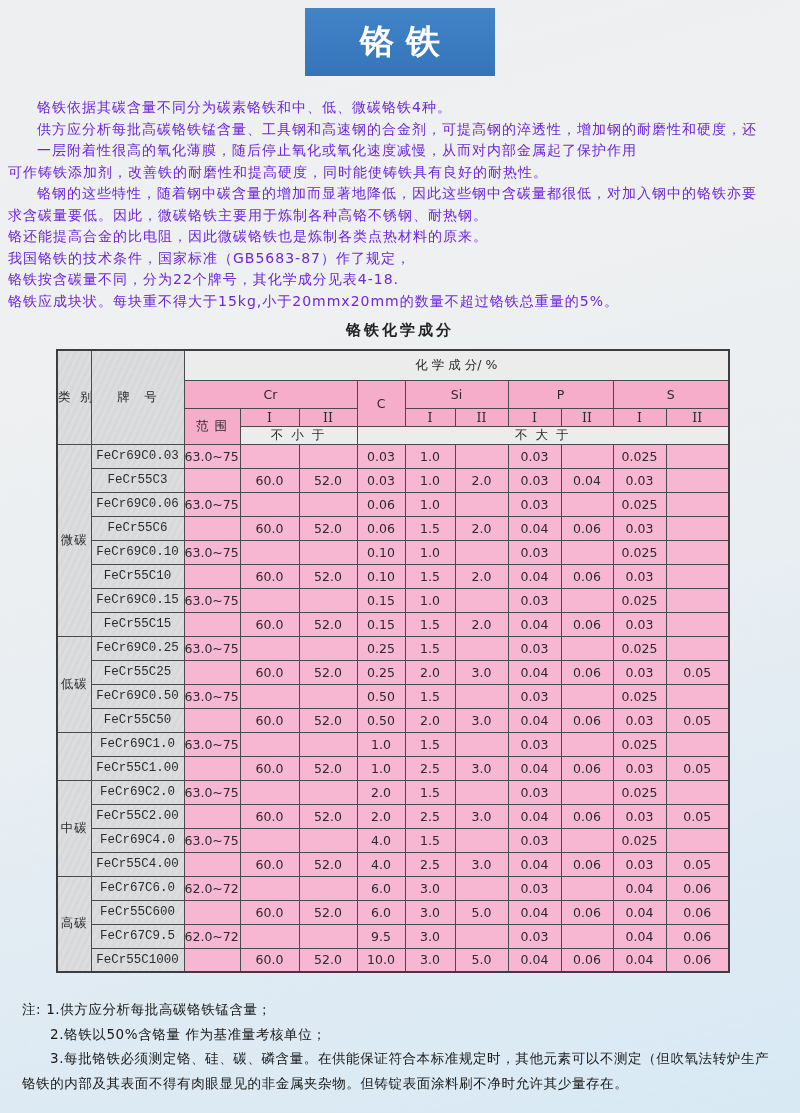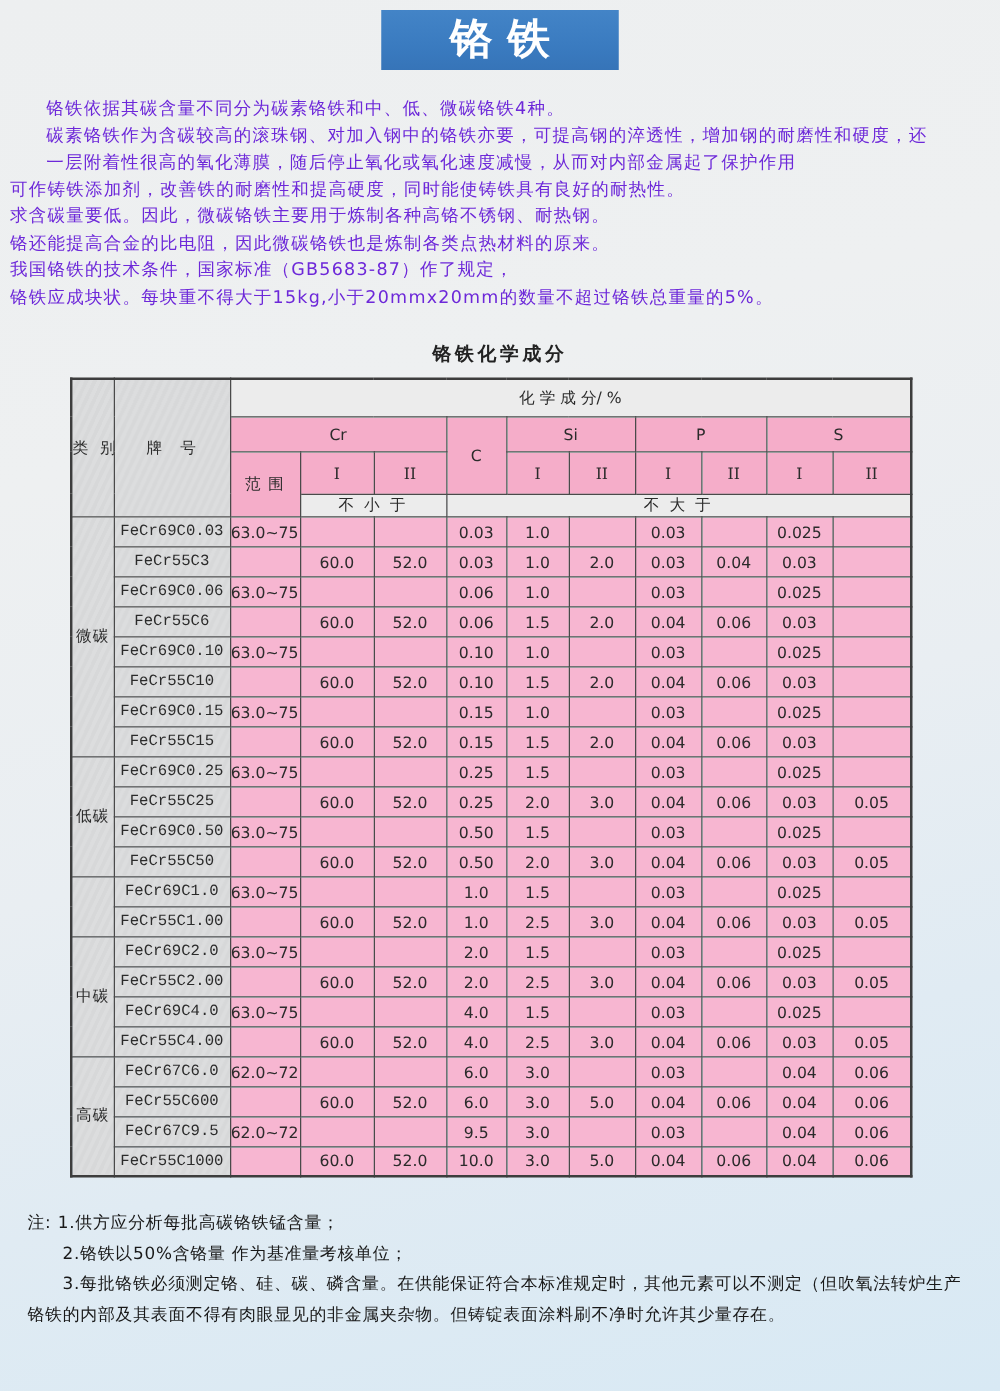--- a/index.html
+++ b/index.html
@@ -4,52 +4,52 @@
 <style>
   html, body {
     margin: 0; padding: 0;
     width: 800px; height: 1113px;
     overflow: hidden;
     font-family: "DejaVu Sans", "Liberation Sans", sans-serif;
     color: #1c1c1c;
     background: linear-gradient(165deg, #edeff0 0%, #eef0f1 30%, #e9eef2 55%, #e0ebf3 75%, #d8e9f4 100%);
   }
   .banner {
-    width: 190px; height: 48px;
+    width: 190px; height: 68px;
     margin: 8px auto 0 auto;
     background: linear-gradient(180deg, #4384c7 0%, #3a7bc0 60%, #3674b8 100%);
-    display: flex; justify-content: center;
+    display: flex; align-items: center; justify-content: center;
   }
   .banner .banner-text {
     color: #ffffff; font-size: 34px; font-weight: bold;
     letter-spacing: 12px; padding-left: 12px;
   }
   .intro { margin: 21px 8px 0 8px; }
   .intro .line {
     font-size: 14px; line-height: 21.5px; letter-spacing: 1px;
     white-space: nowrap; color: #6d28d9;
   }
   .intro .line.ind { padding-left: 29px; }
   .table-title {
     text-align: center; font-size: 15px; font-weight: bold;
-    letter-spacing: 3px; margin-top: 25px; color: #222;
+    letter-spacing: 3px; margin-top: 9px; color: #222;
   }
   table.comp {
     border-collapse: collapse; table-layout: fixed;
     width: 674px; margin: 9px 0 0 56px;
     border: 2px solid #3d3d3d;
   }
   table.comp td {
     border: 1px solid #4a4a4a;
     padding: 0; text-align: center; vertical-align: middle;
     font-size: 12.5px; color: #2b2b2b;
     overflow: hidden; white-space: nowrap;
   }
   tr.hr1 { height: 30px; } tr.hr2 { height: 28px; }
-  tr.hr3 { height: 34px; } tr.hr4 { height: 14px; }
+  tr.hr3 { height: 18px; } tr.hr4 { height: 14px; }
   tr.drow { height: 24px; }
   td.g   { background: repeating-linear-gradient(115deg, #dcddde 0 3px, #d7d8d9 3px 6px); font-family: Liberation Mono, monospace; }
   td.pk  { background: #f7b6d1; }
   td.pkh { background: #f5adc9; }
   td.lt  { background: #ececec; }
   td.hcat, td.hgrade { font-size: 13.5px; letter-spacing: 1px; }
   td.el { font-size: 13.5px; }
   td.rn { font-family: "DejaVu Serif", "Liberation Serif", serif; font-size: 12.5px; }
   td.limit { font-size: 13.5px; letter-spacing: 2px; }
   td.ngt { padding-right: 84px; }
@@ -68,26 +68,28 @@
 <body>
 
 <div class="page">
 
   <div class="banner">
     <span class="banner-text">铬铁</span>
   </div>
 
   <div class="intro" id="intro">
       <div class="line ind">铬铁依据其碳含量不同分为碳素铬铁和中、低、微碳铬铁4种。</div>
-      <div class="line ind">碳素铬铁作为含碳较高的滚珠钢、对加入钢中的铬铁亦要，可提高钢的淬透性，增加钢的耐磨性和硬度，还</div>
+      <div class="line ind">供方应分析每批高碳铬铁锰含量、工具钢和高速钢的合金剂，可提高钢的淬透性，增加钢的耐磨性和硬度，还</div>
       <div class="line ind">一层附着性很高的氧化薄膜，随后停止氧化或氧化速度减慢，从而对内部金属起了保护作用</div>
       <div class="line">可作铸铁添加剂，改善铁的耐磨性和提高硬度，同时能使铸铁具有良好的耐热性。</div>
+      <div class="line ind">铬钢的这些特性，随着钢中碳含量的增加而显著地降低，因此这些钢中含碳量都很低，对加入钢中的铬铁亦要</div>
       <div class="line">求含碳量要低。因此，微碳铬铁主要用于炼制各种高铬不锈钢、耐热钢。</div>
       <div class="line">铬还能提高合金的比电阻，因此微碳铬铁也是炼制各类点热材料的原来。</div>
       <div class="line">我国铬铁的技术条件，国家标准（GB5683-87）作了规定，</div>
+      <div class="line">铬铁按含碳量不同，分为22个牌号，其化学成分见表4-18.</div>
       <div class="line">铬铁应成块状。每块重不得大于15kg,小于20mmx20mm的数量不超过铬铁总重量的5%。</div>
     </div>
 
   <div class="table-title">铬铁化学成分</div>
 
   <table class="comp">
     <colgroup>
       <col style="width:34px">
         <col style="width:93px">
         <col style="width:56px">

